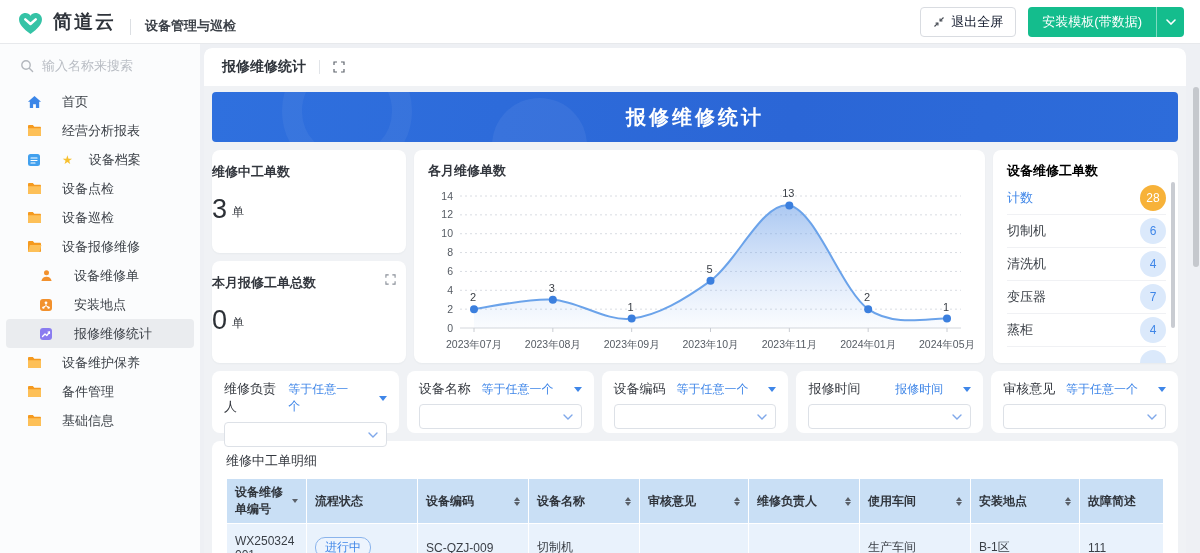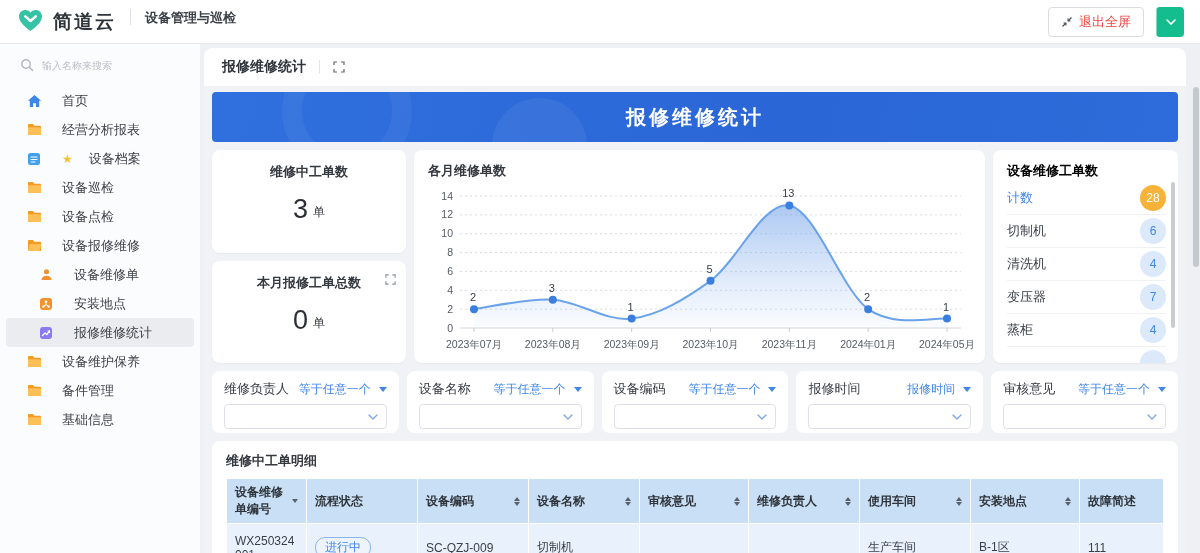--- a/index.html
+++ b/index.html
@@ -4,36 +4,36 @@
 <style>
   * { margin:0; padding:0; box-sizing:border-box; }
   html,body { width:1200px; height:553px; overflow:hidden; background:#eef0f4;
     font-family:"Liberation Sans","DejaVu Sans",sans-serif; color:#34383f; }
   .app { position:relative; width:1200px; height:553px; }
 
   
   .topbar { position:absolute; top:0; left:0; right:0; height:44px; background:#fff;
     border-bottom:1px solid #e7e9ec; display:flex; align-items:center; justify-content:space-between;
     padding:0 16px 0 18px; z-index:10; }
-  .topbar-left { display:flex; align-items:flex-start; gap:10px; }
+  .topbar-left { display:flex; align-items:flex-end; gap:10px; }
   .logo-text { font-size:19px; font-weight:700; color:#2f343b; letter-spacing:2px; }
   .tb-divider { width:1px; height:16px; background:#dcdfe3; margin:0 4px; }
   .app-title { font-size:13px; font-weight:600; color:#3c4148; }
   .topbar-right { display:flex; align-items:center; gap:12px; }
   .btn-exit { display:flex; align-items:center; gap:6px; height:30px; padding:0 12px;
-    background:#fff; border:1px solid #d9dce1; border-radius:4px; font-size:13px; color:#ef4444; cursor:pointer; }
+    background:#fff; border:1px solid #d9dce1; border-radius:4px; font-size:13px; color:#0f172a; cursor:pointer; }
   .split-btn { display:flex; height:30px; border-radius:4px; overflow:hidden; }
   .split-main { background:#14bd8d; color:#fff; font-size:13px; border:none; padding:0 14px; cursor:pointer; }
   .split-caret { background:#14bd8d; border:none; border-left:1px solid rgba(255,255,255,.45);
     width:28px; display:flex; align-items:center; justify-content:center; cursor:pointer; }
 
   
   .sidebar { position:absolute; top:44px; left:0; bottom:0; width:200px; background:#fbfcfd; padding-top:10px; }
   .search-box { display:flex; align-items:center; gap:8px; margin:4px 18px 14px 20px; }
-  .search-box input { border:none; outline:none; background:transparent; font-size:10px; width:130px;
+  .search-box input { border:none; outline:none; background:transparent; font-size:13px; width:130px;
     color:#3c4148; font-family:inherit; }
   .search-box input::placeholder { color:#b9bdc4; }
   .nav-item { display:flex; align-items:center; gap:20px; height:29px; padding-left:20px;
     font-size:13px; color:#3a3f46; cursor:pointer; margin:0 6px; border-radius:4px; }
   .nav-item.child { padding-left:32px; }
   .nav-item.active { background:#eaecef; }
   .nav-item .ico { width:16px; display:flex; justify-content:center; }
   .star { color:#f7c02e; font-size:12px; margin-right:-4px; }
 
   
@@ -50,21 +50,21 @@
     display:flex; align-items:center; justify-content:center; margin-bottom:8px; }
   .banner h1 { color:#fff; font-size:20px; font-weight:700; letter-spacing:3px; }
   .banner .c1 { position:absolute; left:70px; top:-46px; width:130px; height:130px;
     border:20px solid rgba(255,255,255,.05); border-radius:50%; }
   .banner .c2 { position:absolute; left:280px; top:6px; width:95px; height:95px;
     background:rgba(255,255,255,.06); border-radius:50%; }
 
   .cards-row { display:flex; gap:8px; height:213px; }
   .col-left { width:195px; display:flex; flex-direction:column; gap:8px; }
   .card { background:#fff; border-radius:8px; box-shadow:0 1px 2px rgba(30,40,60,.04); }
-  .stat-card { flex:1; position:relative; display:flex; flex-direction:column; align-items:center; }
+  .stat-card { flex:1; position:relative; display:flex; flex-direction:column; align-items:flex-start; }
   .stat-title { font-size:13px; font-weight:600; color:#34383f; margin-top:13px; }
   .stat-value { flex:1; display:flex; align-items:center; justify-content:center; padding-bottom:14px; }
   .stat-num { font-size:27px; color:#2c3036; }
   .stat-unit { font-size:12px; color:#34383f; margin-left:5px; position:relative; top:3px; }
   .card-expand { position:absolute; right:10px; top:10px; }
 
   .chart-card { flex:1; padding:12px 12px 4px 14px; }
   .chart-title { font-size:13px; font-weight:600; color:#34383f; margin-bottom:2px; }
 
   .list-card { width:186px; padding:12px 12px 0 14px; position:relative; overflow:hidden; }
@@ -75,28 +75,28 @@
   .list-row.first .list-label { color:#3f86e8; }
   .badge { min-width:26px; height:26px; border-radius:50%; display:flex; align-items:center;
     justify-content:center; font-size:12px; background:#dbe9fb; color:#3f86e8; }
   .badge.orange { background:#f7b239; color:#fff; }
   .list-thumb { position:absolute; right:3px; top:32px; width:4px; height:146px; background:#c9ccd2; border-radius:2px; }
 
   .filter-row { display:flex; gap:8px; margin-top:8px; }
   .filter-card { flex:1; background:#fff; border-radius:8px; height:62px; padding:9px 12px 0 12px; }
   .filter-head { display:flex; align-items:center; justify-content:space-between; }
   .filter-label { font-size:13px; color:#34383f; }
-  .filter-op { font-size:12px; color:#3f86e8; display:flex; align-items:center; gap:8px; cursor:pointer; }
+  .filter-op { font-size:12px; color:#3f86e8; display:flex; align-items:center; gap:20px; cursor:pointer; }
   .caret-down { width:0; height:0; border-left:4px solid transparent; border-right:4px solid transparent;
     border-top:5px solid #3f86e8; }
   .filter-select { margin-top:6px; height:25px; border:1px solid #dde1e7; border-radius:4px;
     display:flex; align-items:center; justify-content:flex-end; padding:0 8px; cursor:pointer; background:#fff; }
 
   .table-card { margin-top:8px; background:#fff; border-radius:8px; height:160px; padding:11px 14px 0 14px; }
-  .table-title { font-size:13px; font-weight:700; color:#34383f; margin-bottom:9px; }
+  .table-title { font-size:13px; font-weight:400; color:#34383f; margin-bottom:9px; }
   table { width:100%; border-collapse:collapse; table-layout:fixed; }
   thead th { background:#c9dff5; font-size:12px; font-weight:600; color:#2f343b; text-align:left;
     padding:5px 8px; height:36px; border:1px solid #fff; border-top:none; }
   thead th .th-inner { display:flex; align-items:center; justify-content:space-between; gap:4px; }
   tbody td { background:#e9f2fc; font-size:12px; color:#3a3f46; padding:8px; height:48px;
     border:1px solid #fff; vertical-align:middle; word-break:break-all; }
   .sort-both { display:inline-flex; flex-direction:column; gap:1px; }
   .tri-up { width:0; height:0; border-left:3.5px solid transparent; border-right:3.5px solid transparent;
     border-bottom:4px solid #5a6069; }
   .tri-dn { width:0; height:0; border-left:3.5px solid transparent; border-right:3.5px solid transparent;
@@ -132,20 +132,21 @@
                 <path d="M1.5 10.5 L4.9 7.1"></path>
                 <path d="M4.9 9.4 V7.1 H2.6"></path>
                 <path d="M10.5 1.5 L7.1 4.9"></path>
                 <path d="M7.1 2.6 V4.9 H9.4"></path>
               </g>
             </svg>
         </span>
         <span>退出全屏</span>
       </button>
       <div class="split-btn">
+        <button class="split-main">安装模板(带数据)</button>
         <button class="split-caret">
           <span style="display:flex;">
             <svg width="10" height="6" viewBox="0 0 10 6">
                 <path d="M1 1l4 4 4-4" stroke="#fff" stroke-width="1.6" fill="none" stroke-linecap="round"></path>
               </svg>
           </span>
         </button>
       </div>
     </div>
   </header>
@@ -188,30 +189,30 @@
         <span class="star">★</span>
         <span>设备档案</span>
       </div>
       <div class="nav-item">
         <span class="ico">
             <svg width="15" height="13" viewBox="0 0 16 14">
               <path d="M1 2.2C1 1.5 1.5 1 2.2 1h4l1.6 2h6c.7 0 1.2.5 1.2 1.2v7.6c0 .7-.5 1.2-1.2 1.2H2.2C1.5 13 1 12.5 1 11.8z" fill="#f59a1f"></path>
               <path d="M1 4.6h14v7.2c0 .7-.5 1.2-1.2 1.2H2.2C1.5 13 1 12.5 1 11.8z" fill="#fdc058"></path>
             </svg>
           </span>
+        <span>设备点检</span>
+      </div>
+      <div class="nav-item">
+        <span class="ico">
+            <svg width="15" height="13" viewBox="0 0 16 14">
+              <path d="M1 2.2C1 1.5 1.5 1 2.2 1h4l1.6 2h6c.7 0 1.2.5 1.2 1.2v7.6c0 .7-.5 1.2-1.2 1.2H2.2C1.5 13 1 12.5 1 11.8z" fill="#f59a1f"></path>
+              <path d="M1 4.6h14v7.2c0 .7-.5 1.2-1.2 1.2H2.2C1.5 13 1 12.5 1 11.8z" fill="#fdc058"></path>
+            </svg>
+          </span>
         <span>设备巡检</span>
-      </div>
-      <div class="nav-item">
-        <span class="ico">
-            <svg width="15" height="13" viewBox="0 0 16 14">
-              <path d="M1 2.2C1 1.5 1.5 1 2.2 1h4l1.6 2h6c.7 0 1.2.5 1.2 1.2v7.6c0 .7-.5 1.2-1.2 1.2H2.2C1.5 13 1 12.5 1 11.8z" fill="#f59a1f"></path>
-              <path d="M1 4.6h14v7.2c0 .7-.5 1.2-1.2 1.2H2.2C1.5 13 1 12.5 1 11.8z" fill="#fdc058"></path>
-            </svg>
-          </span>
-        <span>设备点检</span>
       </div>
       <div class="nav-item">
         <span class="ico">
             <svg width="15" height="13" viewBox="0 0 16 14">
               <path d="M1 2.2C1 1.5 1.5 1 2.2 1h4l1.6 2h6c.7 0 1.2.5 1.2 1.2v7.6c0 .7-.5 1.2-1.2 1.2H2.2C1.5 13 1 12.5 1 11.8z" fill="#f59a1f"></path>
               <path d="M3 5.5h12.5L13.4 13H1z" fill="#fdc058"></path>
             </svg>
           </span>
         <span>设备报修维修</span>
       </div>

